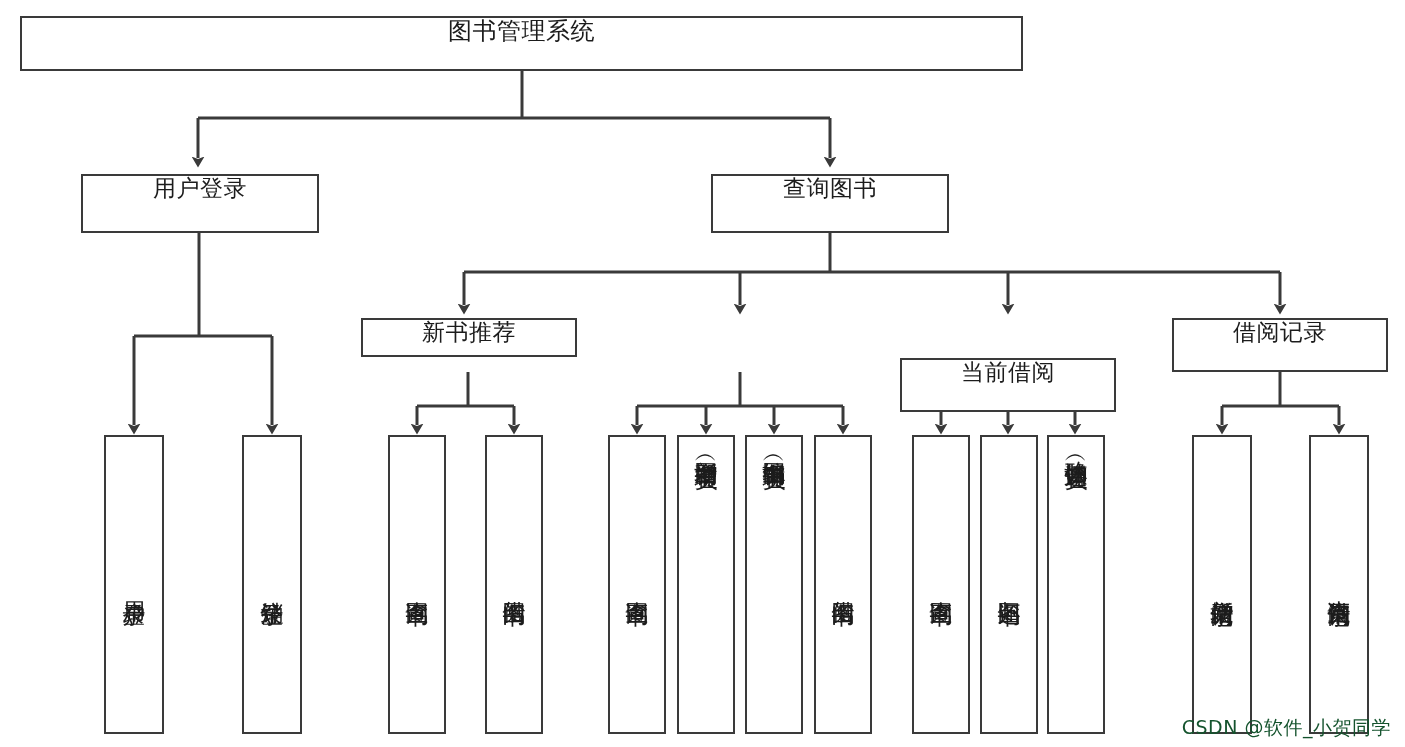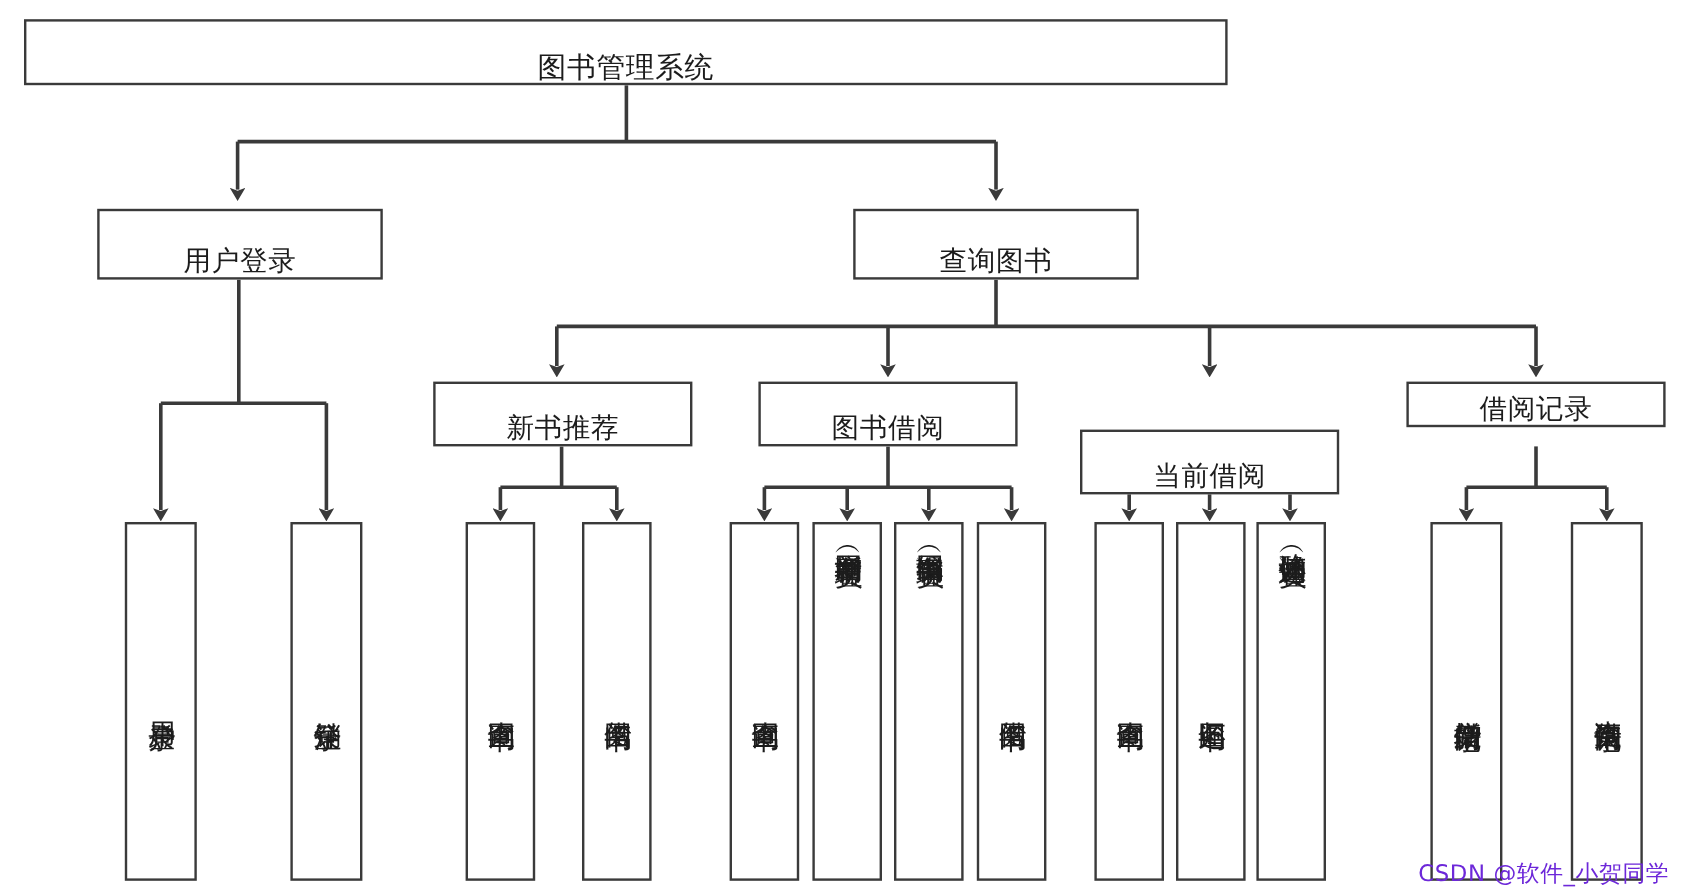--- a/index.html
+++ b/index.html
@@ -25,21 +25,21 @@
     width: 1405px;
     height: 747px;
     pointer-events: none;
   }
   .node {
     position: absolute;
     box-sizing: border-box;
     border: 2.5px solid #3a3a3a;
     background: #ffffff;
     display: flex;
-    align-items: flex-end;
+    align-items: flex-start;
     justify-content: center;
     color: #1c1c1c;
   }
   .node.h .label {
     font-size: 23px;
     line-height: 1.1;
     letter-spacing: 0.5px;
     white-space: nowrap;
   }
   .node.v {
@@ -60,21 +60,21 @@
     padding-top: 0;
   }
   .node.root .label {
     font-size: 24px;
   }
   #watermark {
     position: absolute;
     right: 14px;
     bottom: 6px;
     font-size: 19px;
-    color: #6d28d9;
+    color: #14532d;
     letter-spacing: 0.5px;
     white-space: nowrap;
   }
 </style>
 </head>
 <body>
 
 <div id="diagram">
 
   <svg id="edges" viewBox="0 0 1405 747" width="1405" height="747">
@@ -132,33 +132,30 @@
   </div>
 
   <div class="node h" style="left:81px; top:174px; width:238px; height:59px;">
     <span class="label">用户登录</span>
   </div>
 
   <div class="node h" style="left:711px; top:174px; width:238px; height:59px;">
     <span class="label">查询图书</span>
   </div>
 
-  <div class="node h" style="left:361px; top:318px; width:216px; height:54px;">
+  <div class="node h" style="left:361px; top:318px; width:216px; height:39px;">
     <span class="label">新书推荐</span>
   </div>
 
-  <div class="node h" style="left:632px; top:318px; width:216px; height:54px;">
-    <span class="label">图书借阅</span>
-  </div>
 
   <div class="node h" style="left:900px; top:318px; width:216px; height:54px;margin-top:40px;">
     <span class="label">当前借阅</span>
   </div>
 
-  <div class="node h" style="left:1172px; top:318px; width:216px; height:38px;">
+  <div class="node h" style="left:1172px; top:318px; width:216px; height:54px;">
     <span class="label">借阅记录</span>
   </div>
 
   <div class="node v centered" style="left:104px; top:435px; width:60px; height:299px;">
     <span class="label">用户登录</span>
   </div>
 
   <div class="node v centered" style="left:242px; top:435px; width:60px; height:299px;">
     <span class="label">注销登录</span>
   </div>

